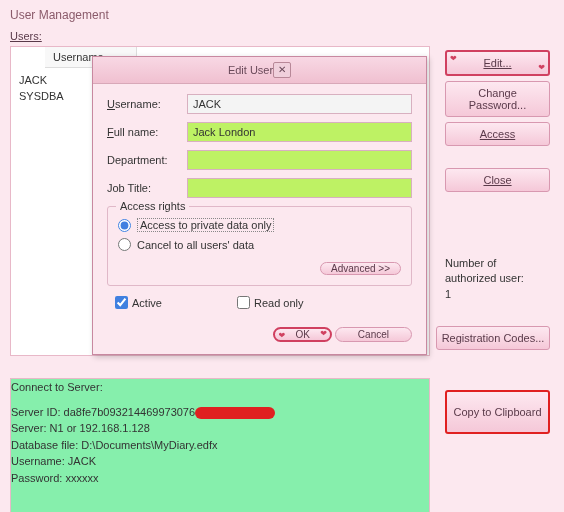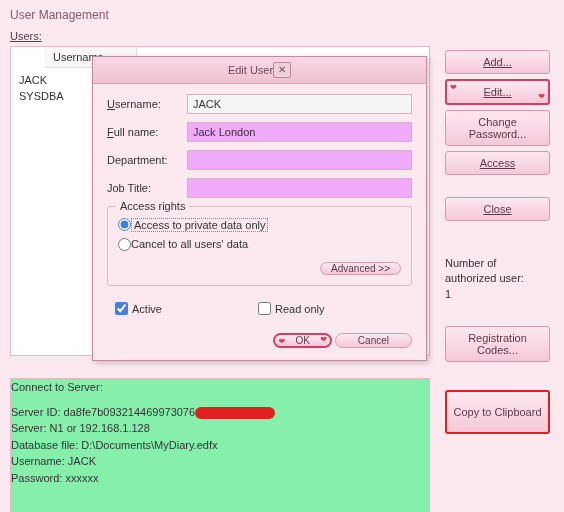--- a/index.html
+++ b/index.html
@@ -11,42 +11,42 @@
 .users-table-header { border-bottom: 1px solid #ddd; background: #f8f8f8; padding: 4px 8px; font-weight: normal; color: #333; border-right: 1px solid #ddd; width: 92px; margin-left: 34px; }
 .users-list { padding: 4px 8px; }
 .user-row { padding: 2px 0; color: #333; }
 .right-buttons { position: absolute; right: 14px; top: 24px; width: 105px; display: flex; flex-direction: column; gap: 5px; }
 .btn { background: linear-gradient(#fde8f0, #f5c8d8); border: 1px solid #d898b0; border-radius: 3px; padding: 5px 4px; text-align: center; color: #5a3a4a; cursor: pointer; font-size: 11px; }
 .btn-edit { border: 2px solid #d04060; position: relative; }
 .btn-hearts::before, .btn-hearts::after { content: "❤"; color: #d04060; font-size: 8px; position: absolute; }
 .btn-hearts::before { left: 3px; top: 2px; }
 .btn-hearts::after { right: 3px; bottom: 2px; }
 .stats { position: absolute; right: 14px; top: 230px; width: 105px; color: #333; line-height: 1.4; }
-.reg-btn { position: absolute; right: 14px; top: 300px; width: 105px; border-radius: 18px; }
+.reg-btn { position: absolute; right: 14px; top: 300px; width: 114px; border-radius: 18px; }
 .copy-btn { position: absolute; right: 14px; top: 364px; width: 105px; border: 2px solid #e02020; padding: 14px 4px; }
 .server-panel { position: absolute; left: 10px; top: 352px; width: 420px; height: 140px; border: 1px solid #e8b8c8; background: #86efac; }
 .server-panel .line { color: #333; line-height: 1.5; }
 .redact { display: inline-block; width: 80px; height: 12px; background: #e02020; border-radius: 6px; vertical-align: middle; }
 
 .dialog { position: absolute; left: 92px; top: 30px; width: 335px; background: #fce8ef; border: 1px solid #c888a0; box-shadow: 2px 2px 6px rgba(0,0,0,0.2); z-index: 10; }
 .dialog-title { background: linear-gradient(#f8d8e4, #f0c0d0); padding: 5px 8px; color: #6a4a5a; font-size: 12px; border-bottom: 1px solid #d8a8b8; display: flex; justify-content: center; align-items: center; }
 .dialog-close { width: 18px; height: 16px; border: 1px solid #b88898; background: #f0d0dc; text-align: center; cursor: pointer; line-height: 14px; font-size: 10px; color: #6a4a5a; border-radius: 2px; }
 .dialog-body { padding: 10px 14px; }
 .form-row { display: flex; align-items: center; margin-bottom: 8px; }
 .form-label { width: 80px; color: #333; }
 .form-label u { text-decoration: underline; }
-.form-input { flex: 1; border: 1px solid #d8b0c0; background: #f0abfc; padding: 3px 5px; color: #333; height: 20px; }
+.form-input { flex: 1; border: 1px solid #d8b0c0; background: #bef264; padding: 3px 5px; color: #333; height: 20px; }
 .fieldset { border: 1px solid #e0b8c8; border-radius: 3px; padding: 8px 10px 10px; margin-top: 6px; position: relative; }
 .fieldset-legend { position: absolute; top: -7px; left: 8px; background: #fce8ef; padding: 0 4px; color: #333; }
-.radio-row { display: flex; align-items: flex-start; padding: 3px 0; color: #333; }
+.radio-row { display: flex; align-items: center; gap: 6px; padding: 3px 0; color: #333; }
 .radio-row input[type=radio] { accent-color: #4080e0; }
 .radio-selected { border: 1px dotted #888; padding: 0 2px; }
 .adv-row { text-align: right; margin-top: 8px; }
 .btn-sm { background: linear-gradient(#fde8f0, #f5c8d8); border: 1px solid #d898b0; border-radius: 11px; padding: 0 10px; color: #5a3a4a; cursor: pointer; font-size: 10px; }
-.check-row { display: flex; align-items: center; gap: 36px; margin-top: 16px; padding-left: 8px; }
+.check-row { display: flex; align-items: center; gap: 15px; margin-top: 10px; padding-left: 8px; }
 .check-item { display: flex; align-items: center; gap: 4px; color: #333; }
 .check-item input { accent-color: #4080e0; }
 .dialog-buttons { display: flex; justify-content: flex-end; gap: 3px; padding: 8px 14px 12px; }
 .btn-ok { position: relative; padding-left: 20px; padding-right: 20px; }
 </style>
 </head>
 <body>
 
 <div class="window-title">User Management</div>
 
@@ -55,21 +55,20 @@
 
   <div class="users-panel">
     <div class="users-table-header">Username</div>
     <div class="users-list">
       <div class="user-row">JACK</div>
       <div class="user-row">SYSDBA</div>
     </div>
   </div>
 
   <div class="right-buttons">
-    <div class="btn"><span style="text-decoration:underline">Add...</span></div>
     <div class="btn btn-edit btn-hearts"><span style="text-decoration:underline">Edit...</span></div>
     <div class="btn">Change Password...</div>
     <div class="btn"><span style="text-decoration:underline">Access</span></div>
     <div style="height:12px"></div>
     <div class="btn"><span style="text-decoration:underline">Close</span></div>
   </div>
 
   <div class="stats">
     <div>Number of authorized user:</div>
     <div>1</div>

